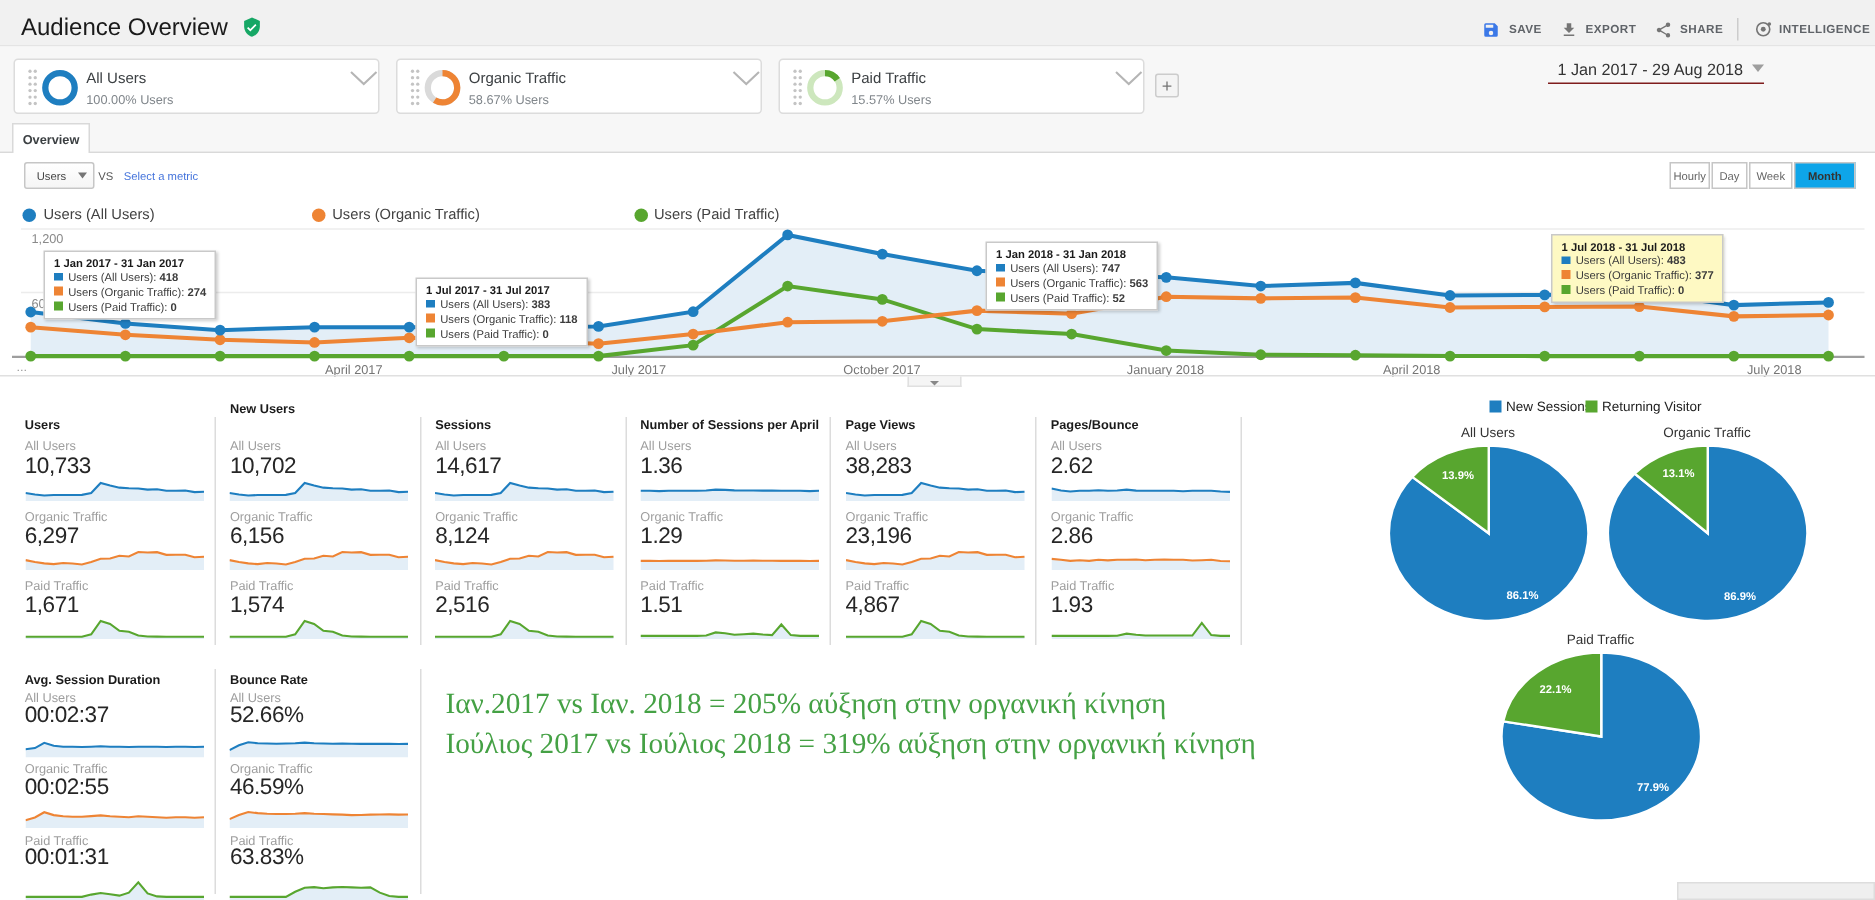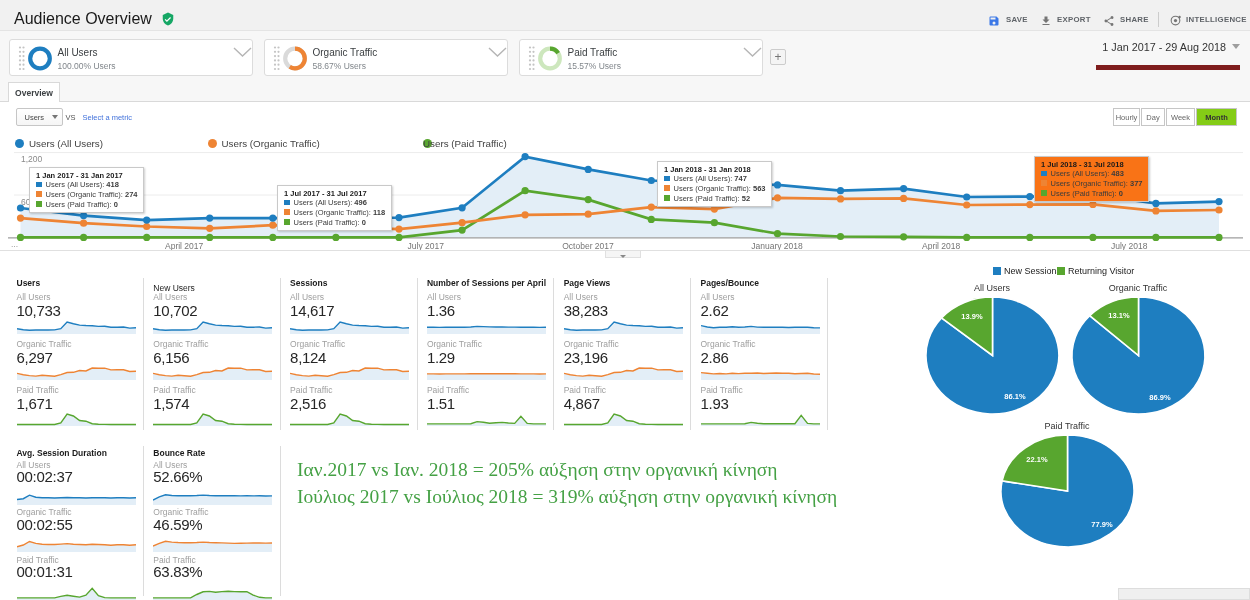--- a/index.html
+++ b/index.html
@@ -25,21 +25,21 @@
       <path fill="#757575" d="M18 16.08c-.76 0-1.44.3-1.96.77L8.91 12.7c.05-.23.09-.46.09-.7s-.04-.47-.09-.7l7.05-4.11c.54.5 1.25.81 2.04.81a3 3 0 1 0-3-3c0 .24.04.47.09.7L8.04 9.81A2.99 2.99 0 0 0 3 12a3 3 0 0 0 5.04 2.19l7.12 4.16c-.05.21-.08.43-.08.65a2.92 2.92 0 1 0 2.92-2.92z"></path>
     </svg></div>
 <div style="position:absolute;left:1120px;top:15px;font-size:7.8px;font-weight:bold;color:#5f6368;letter-spacing:0.3px;white-space:nowrap">SHARE</div>
 <div style="position:absolute;left:1158px;top:12px;width:1px;height:15px;background:#ccc"></div>
 <div style="position:absolute;left:1169px;top:13px;"><svg width="13" height="13" viewBox="0 0 24 24">
       <circle cx="12" cy="12" r="8" fill="none" stroke="#757575" stroke-width="2"></circle>
       <circle cx="12" cy="12" r="3" fill="#757575"></circle>
       <circle cx="19.5" cy="5.5" r="2.2" fill="#757575"></circle>
     </svg></div>
 <div style="position:absolute;left:1186px;top:15px;font-size:7.8px;font-weight:bold;color:#5f6368;letter-spacing:0.3px;white-space:nowrap">INTELLIGENCE</div>
-<div style="position:absolute;left:1096px;top:41px;width:144px;text-align:right;font-size:10.8px;color:#333;border-bottom:5px solid #7f1d1d;padding-bottom:12px;white-space:nowrap">1 Jan 2017 - 29 Aug 2018 &nbsp;<span style="display:inline-block;width:0;height:0;border-left:4px solid transparent;border-right:4px solid transparent;border-top:5px solid #9e9e9e;vertical-align:2px"></span></div>
+<div style="position:absolute;left:1032px;top:41px;width:144px;text-align:right;font-size:10.8px;color:#333;border-bottom:1px solid #7f1d1d;padding-bottom:2px;white-space:nowrap">1 Jan 2017 - 29 Aug 2018 &nbsp;<span style="display:inline-block;width:0;height:0;border-left:4px solid transparent;border-right:4px solid transparent;border-top:5px solid #9e9e9e;vertical-align:2px"></span></div>
 <div style="position:absolute;left:8px;top:82px;width:52px;height:19.5px;background:#fff;border:1px solid #d9d9d9;border-bottom:none;font-size:8.5px;font-weight:bold;color:#3c4043;text-align:center;line-height:20px;z-index:3">Overview</div>
 <div style="position:absolute;left:8.5px;top:39px;width:244px;height:36.5px;background:#fff;border:1px solid #dcdcdc;border-radius:3px">
 <svg width="242" height="35" style="position:absolute;left:0;top:0">
       <circle cx="10" cy="7.5" r="1.1" fill="#c4c4c4"></circle>
       <circle cx="13.5" cy="7.5" r="1.1" fill="#c4c4c4"></circle>
       <circle cx="10" cy="11.8" r="1.1" fill="#c4c4c4"></circle>
       <circle cx="13.5" cy="11.8" r="1.1" fill="#c4c4c4"></circle>
       <circle cx="10" cy="16.1" r="1.1" fill="#c4c4c4"></circle>
       <circle cx="13.5" cy="16.1" r="1.1" fill="#c4c4c4"></circle>
       <circle cx="10" cy="20.4" r="1.1" fill="#c4c4c4"></circle>
@@ -96,27 +96,27 @@
 <div style="position:absolute;left:48px;top:7px;font-size:10px;color:#3c4043">Paid Traffic</div>
 <div style="position:absolute;left:48px;top:20.5px;font-size:8.5px;color:#80868b">15.57% Users</div>
 </div>
 <div style="position:absolute;left:770px;top:49px;width:16px;height:16px;background:#f4f4f4;border:1px solid #ccc;border-radius:2px;text-align:center;line-height:15px;font-size:12px;color:#757575">+</div>
 <div style="position:absolute;left:15.5px;top:108px;width:47px;height:18px;background:linear-gradient(#fff,#f5f5f5);border:1px solid #c6c6c6;border-radius:2px;font-size:7.5px;color:#444;line-height:17px;padding-left:8px">Users <span style="display:inline-block;width:0;height:0;border-left:3.5px solid transparent;border-right:3.5px solid transparent;border-top:4px solid #757575;vertical-align:1px;margin-left:6px"></span></div>
 <div style="position:absolute;left:65.5px;top:112.5px;font-size:7.5px;font-weight:normal;color:#555">VS</div>
 <div style="position:absolute;left:82.5px;top:112.5px;font-size:7.5px;color:#4272db">Select a metric</div>
 <div style="position:absolute;left:1113px;top:108px;width:27px;height:17.5px;border:1px solid #c6c6c6;background:#fff;color:#666;font-size:7.5px;text-align:center;line-height:17px">Hourly</div>
 <div style="position:absolute;left:1141px;top:108px;width:24px;height:17.5px;border:1px solid #c6c6c6;background:#fff;color:#666;font-size:7.5px;text-align:center;line-height:17px">Day</div>
 <div style="position:absolute;left:1166px;top:108px;width:29px;height:17.5px;border:1px solid #c6c6c6;background:#fff;color:#666;font-size:7.5px;text-align:center;line-height:17px">Week</div>
-<div style="position:absolute;left:1196px;top:108px;width:41px;height:17.5px;border:1px solid #c6c6c6;background:#84cc16;color:#333;font-weight:bold;font-size:7.5px;text-align:center;line-height:17px">Month</div>
+<div style="position:absolute;left:1196px;top:108px;width:41px;height:17.5px;border:1px solid #c6c6c6;background:#0ea5e9;color:#333;font-weight:bold;font-size:7.5px;text-align:center;line-height:17px">Month</div>
 <div style="position:absolute;left:15px;top:139px;width:9px;height:9px;border-radius:50%;background:#1e7ec0"></div>
 <div style="position:absolute;left:29px;top:138px;font-size:9.8px;color:#424242">Users (All Users)</div>
 <div style="position:absolute;left:207.5px;top:139px;width:9px;height:9px;border-radius:50%;background:#ee8434"></div>
 <div style="position:absolute;left:221.5px;top:138px;font-size:9.8px;color:#424242">Users (Organic Traffic)</div>
 <div style="position:absolute;left:422.5px;top:139px;width:9px;height:9px;border-radius:50%;background:#58a62f"></div>
-<div style="position:absolute;left:423px;top:138px;font-size:9.8px;color:#424242">Users (Paid Traffic)</div>
+<div style="position:absolute;left:436px;top:138px;font-size:9.8px;color:#424242">Users (Paid Traffic)</div>
 <svg style="position:absolute;left:0;top:146px" width="1250" height="106">
 <line x1="14" y1="6.599999999999994" x2="1243" y2="6.599999999999994" stroke="#ececec" stroke-width="1"></line>
 <line x1="14" y1="49" x2="1243" y2="49" stroke="#ececec" stroke-width="1"></line>
 <path d="M20.5,62.0 L83.6,69.6 L146.7,74.1 L209.7,72.1 L272.8,72.1 L335.9,72.0 L399.0,71.6 L462.1,61.8 L525.1,10.6 L588.2,23.4 L651.3,34.5 L714.4,37.3 L777.5,38.9 L840.5,44.7 L903.6,42.6 L966.7,51.0 L1029.8,50.6 L1092.9,49.0 L1155.9,57.4 L1219.0,55.6 L1219.0,91.4 L20.5,91.4 Z" fill="#e3eef7"></path>
 <line x1="8" y1="91.9" x2="1243" y2="91.9" stroke="#9e9e9e" stroke-width="1.4"></line>
 <polyline points="20.5,91.4 83.6,91.4 146.7,91.4 209.7,91.4 272.8,91.4 335.9,91.4 399.0,91.4 462.1,84.1 525.1,44.7 588.2,53.6 651.3,73.4 714.4,76.7 777.5,87.7 840.5,90.5 903.6,90.8 966.7,91.4 1029.8,91.4 1092.9,91.4 1155.9,91.4 1219.0,91.4" fill="none" stroke="#58a62f" stroke-width="2.7"></polyline>
 <polyline points="20.5,72.1 83.6,77.2 146.7,80.5 209.7,82.3 272.8,79.2 335.9,80.9 399.0,83.1 462.1,76.7 525.1,68.8 588.2,68.2 651.3,61.1 714.4,63.1 777.5,51.8 840.5,52.9 903.6,52.4 966.7,59.0 1029.8,58.6 1092.9,58.4 1155.9,64.9 1219.0,64.0" fill="none" stroke="#ee8434" stroke-width="2.7"></polyline>
 <polyline points="20.5,62.0 83.6,69.6 146.7,74.1 209.7,72.1 272.8,72.1 335.9,72.0 399.0,71.6 462.1,61.8 525.1,10.6 588.2,23.4 651.3,34.5 714.4,37.3 777.5,38.9 840.5,44.7 903.6,42.6 966.7,51.0 1029.8,50.6 1092.9,49.0 1155.9,57.4 1219.0,55.6" fill="none" stroke="#1e7ec0" stroke-width="2.7"></polyline>
 <circle cx="20.5" cy="91.4" r="3.6" fill="#58a62f"></circle>
     <circle cx="83.6" cy="91.4" r="3.6" fill="#58a62f"></circle>
@@ -175,42 +175,42 @@
     <circle cx="903.6" cy="42.6" r="3.6" fill="#1e7ec0"></circle>
     <circle cx="966.7" cy="51.0" r="3.6" fill="#1e7ec0"></circle>
     <circle cx="1029.8" cy="50.6" r="3.6" fill="#1e7ec0"></circle>
     <circle cx="1092.9" cy="49.0" r="3.6" fill="#1e7ec0"></circle>
     <circle cx="1155.9" cy="57.4" r="3.6" fill="#1e7ec0"></circle>
     <circle cx="1219.0" cy="55.6" r="3.6" fill="#1e7ec0"></circle>
 </svg>
 <div style="position:absolute;left:21px;top:154px;font-size:8.5px;color:#8a8a8a">1,200</div>
 <div style="position:absolute;left:21px;top:196.5px;font-size:8.5px;color:#8a8a8a;z-index:1">600</div>
 <div style="position:absolute;left:11px;top:238.5px;font-size:8.5px;color:#9a9a9a">...</div>
-<div style="position:absolute;left:165px;top:240.5px;width:90px;text-align:left;font-size:8.5px;color:#757575">April 2017</div>
+<div style="position:absolute;left:165px;top:240.5px;width:90px;text-align:right;font-size:8.5px;color:#757575">April 2017</div>
 <div style="position:absolute;left:354px;top:240.5px;width:90px;text-align:right;font-size:8.5px;color:#757575">July 2017</div>
 <div style="position:absolute;left:543px;top:240.5px;width:90px;text-align:center;font-size:8.5px;color:#757575">October 2017</div>
 <div style="position:absolute;left:732px;top:240.5px;width:90px;text-align:center;font-size:8.5px;color:#757575">January 2018</div>
 <div style="position:absolute;left:922px;top:240.5px;width:90px;text-align:left;font-size:8.5px;color:#757575">April 2018</div>
-<div style="position:absolute;left:1111px;top:240.5px;width:90px;text-align:left;font-size:8.5px;color:#757575">July 2018</div>
+<div style="position:absolute;left:1111px;top:240.5px;width:90px;text-align:right;font-size:8.5px;color:#757575">July 2018</div>
 <div style="position:absolute;left:29px;top:167px;z-index:6;background:#fff;border:1px solid #c9c9c9;box-shadow:1px 1px 2px rgba(0,0,0,.2);padding:2.5px 6px;font-size:7.5px;line-height:9.7px;white-space:nowrap;color:#3c3c3c">
 <b style="color:#1a1a1a">1 Jan 2017 - 31 Jan 2017</b><br>
 <span style="display:inline-block;width:5.5px;height:5.5px;background:#1e7ec0;margin-right:4px"></span>Users (All Users): <b>418</b><br>
 <span style="display:inline-block;width:5.5px;height:5.5px;background:#ee8434;margin-right:4px"></span>Users (Organic Traffic): <b>274</b><br>
 <span style="display:inline-block;width:5.5px;height:5.5px;background:#58a62f;margin-right:4px"></span>Users (Paid Traffic): <b>0</b></div>
 <div style="position:absolute;left:277px;top:185px;z-index:6;background:#fff;border:1px solid #c9c9c9;box-shadow:1px 1px 2px rgba(0,0,0,.2);padding:2.5px 6px;font-size:7.5px;line-height:9.7px;white-space:nowrap;color:#3c3c3c">
 <b style="color:#1a1a1a">1 Jul 2017 - 31 Jul 2017</b><br>
-<span style="display:inline-block;width:5.5px;height:5.5px;background:#1e7ec0;margin-right:4px"></span>Users (All Users): <b>496</b><br>
+<span style="display:inline-block;width:5.5px;height:5.5px;background:#1e7ec0;margin-right:4px"></span>Users (All Users): <b>383</b><br>
 <span style="display:inline-block;width:5.5px;height:5.5px;background:#ee8434;margin-right:4px"></span>Users (Organic Traffic): <b>118</b><br>
 <span style="display:inline-block;width:5.5px;height:5.5px;background:#58a62f;margin-right:4px"></span>Users (Paid Traffic): <b>0</b></div>
 <div style="position:absolute;left:657px;top:161px;z-index:6;background:#fff;border:1px solid #c9c9c9;box-shadow:1px 1px 2px rgba(0,0,0,.2);padding:2.5px 6px;font-size:7.5px;line-height:9.7px;white-space:nowrap;color:#3c3c3c">
 <b style="color:#1a1a1a">1 Jan 2018 - 31 Jan 2018</b><br>
 <span style="display:inline-block;width:5.5px;height:5.5px;background:#1e7ec0;margin-right:4px"></span>Users (All Users): <b>747</b><br>
 <span style="display:inline-block;width:5.5px;height:5.5px;background:#ee8434;margin-right:4px"></span>Users (Organic Traffic): <b>563</b><br>
 <span style="display:inline-block;width:5.5px;height:5.5px;background:#58a62f;margin-right:4px"></span>Users (Paid Traffic): <b>52</b></div>
-<div style="position:absolute;left:1034px;top:156px;z-index:6;background:#f97316;border:1px solid #c9c9c9;box-shadow:1px 1px 2px rgba(0,0,0,.2);padding:2.5px 6px;font-size:7.5px;line-height:9.7px;white-space:nowrap;color:#3c3c3c">
+<div style="position:absolute;left:1034px;top:156px;z-index:6;background:#fef9c3;border:1px solid #c9c9c9;box-shadow:1px 1px 2px rgba(0,0,0,.2);padding:2.5px 6px;font-size:7.5px;line-height:9.7px;white-space:nowrap;color:#3c3c3c">
 <b style="color:#1a1a1a">1 Jul 2018 - 31 Jul 2018</b><br>
 <span style="display:inline-block;width:5.5px;height:5.5px;background:#1e7ec0;margin-right:4px"></span>Users (All Users): <b>483</b><br>
 <span style="display:inline-block;width:5.5px;height:5.5px;background:#ee8434;margin-right:4px"></span>Users (Organic Traffic): <b>377</b><br>
 <span style="display:inline-block;width:5.5px;height:5.5px;background:#58a62f;margin-right:4px"></span>Users (Paid Traffic): <b>0</b></div>
 <div style="position:absolute;left:0;top:250px;width:1250px;height:1px;background:#e0e0e0"></div>
 <div style="position:absolute;left:605px;top:250.5px;width:36px;height:7px;background:#f5f5f5;border:1px solid #e0e0e0;border-top:none;text-align:center;line-height:4px"><span style="display:inline-block;width:0;height:0;border-left:3.5px solid transparent;border-right:3.5px solid transparent;border-top:3.5px solid #888"></span></div>
 <div style="position:absolute;left:16.5px;top:277.5px;font-size:8.5px;font-weight:bold;color:#1b1b1b;white-space:nowrap">Users</div>
 <div style="position:absolute;left:16.5px;top:292.3px;font-size:8.5px;color:#9e9e9e">All Users</div>
 <div style="position:absolute;left:16.5px;top:304.3px;font-size:15px;letter-spacing:-0.3px;color:#262626;line-height:13px">10,733</div>
 <svg style="position:absolute;left:16.5px;top:319.8px" width="120" height="14">
@@ -222,21 +222,21 @@
 <svg style="position:absolute;left:16.5px;top:366.1px" width="120" height="14">
     <path d="M0.0,7.4 L6.3,8.7 L12.5,9.6 L18.8,10.1 L25.1,9.3 L31.3,9.7 L37.6,10.3 L43.8,8.6 L50.1,6.5 L56.4,6.3 L62.6,4.5 L68.9,5.0 L75.2,2.0 L81.4,2.3 L87.7,2.1 L93.9,3.9 L100.2,3.8 L106.5,3.8 L112.7,5.5 L119.0,5.2 L119.0,14 L0,14 Z" fill="#e3eef7"></path>
     <polyline points="0.0,7.4 6.3,8.7 12.5,9.6 18.8,10.1 25.1,9.3 31.3,9.7 37.6,10.3 43.8,8.6 50.1,6.5 56.4,6.3 62.6,4.5 68.9,5.0 75.2,2.0 81.4,2.3 87.7,2.1 93.9,3.9 100.2,3.8 106.5,3.8 112.7,5.5 119.0,5.2" fill="none" stroke="#ee8434" stroke-width="1.4"></polyline>
   </svg>
 <div style="position:absolute;left:16.5px;top:384.9px;font-size:8.5px;color:#9e9e9e">Paid Traffic</div>
 <div style="position:absolute;left:16.5px;top:396.9px;font-size:15px;letter-spacing:-0.3px;color:#262626;line-height:13px">1,671</div>
 <svg style="position:absolute;left:16.5px;top:412.4px" width="120" height="14">
     <path d="M0.0,12.5 L6.3,12.5 L12.5,12.5 L18.8,12.5 L25.1,12.5 L31.3,12.5 L37.6,12.5 L43.8,10.9 L50.1,2.0 L56.4,4.0 L62.6,8.5 L68.9,9.2 L75.2,11.7 L81.4,12.3 L87.7,12.4 L93.9,12.5 L100.2,12.5 L106.5,12.5 L112.7,12.5 L119.0,12.5 L119.0,14 L0,14 Z" fill="#e3eef7"></path>
     <polyline points="0.0,12.5 6.3,12.5 12.5,12.5 18.8,12.5 25.1,12.5 31.3,12.5 37.6,12.5 43.8,10.9 50.1,2.0 56.4,4.0 62.6,8.5 68.9,9.2 75.2,11.7 81.4,12.3 87.7,12.4 93.9,12.5 100.2,12.5 106.5,12.5 112.7,12.5 119.0,12.5" fill="none" stroke="#58a62f" stroke-width="1.4"></polyline>
   </svg>
-<div style="position:absolute;left:153.3px;top:283px;font-size:8.5px;font-weight:normal;color:#1b1b1b;white-space:nowrap">New Users</div>
+<div style="position:absolute;left:153.3px;top:267px;font-size:8.5px;font-weight:bold;color:#1b1b1b;white-space:nowrap">New Users</div>
 <div style="position:absolute;left:153.3px;top:292.3px;font-size:8.5px;color:#9e9e9e">All Users</div>
 <div style="position:absolute;left:153.3px;top:304.3px;font-size:15px;letter-spacing:-0.3px;color:#262626;line-height:13px">10,702</div>
 <svg style="position:absolute;left:153.3px;top:319.8px" width="120" height="14">
     <path d="M0.0,8.7 L6.3,9.7 L12.5,10.3 L18.8,10.0 L25.1,10.0 L31.3,10.0 L37.6,9.9 L43.8,8.7 L50.1,2.0 L56.4,3.7 L62.6,5.1 L68.9,5.5 L75.2,5.7 L81.4,6.4 L87.7,6.2 L93.9,7.2 L100.2,7.2 L106.5,7.0 L112.7,8.1 L119.0,7.8 L119.0,14 L0,14 Z" fill="#e3eef7"></path>
     <polyline points="0.0,8.7 6.3,9.7 12.5,10.3 18.8,10.0 25.1,10.0 31.3,10.0 37.6,9.9 43.8,8.7 50.1,2.0 56.4,3.7 62.6,5.1 68.9,5.5 75.2,5.7 81.4,6.4 87.7,6.2 93.9,7.2 100.2,7.2 106.5,7.0 112.7,8.1 119.0,7.8" fill="none" stroke="#1e7ec0" stroke-width="1.4"></polyline>
   </svg>
 <div style="position:absolute;left:153.3px;top:338.6px;font-size:8.5px;color:#9e9e9e">Organic Traffic</div>
 <div style="position:absolute;left:153.3px;top:350.6px;font-size:15px;letter-spacing:-0.3px;color:#262626;line-height:13px">6,156</div>
 <svg style="position:absolute;left:153.3px;top:366.1px" width="120" height="14">
     <path d="M0.0,7.4 L6.3,8.7 L12.5,9.6 L18.8,10.1 L25.1,9.3 L31.3,9.7 L37.6,10.3 L43.8,8.6 L50.1,6.5 L56.4,6.3 L62.6,4.5 L68.9,5.0 L75.2,2.0 L81.4,2.3 L87.7,2.1 L93.9,3.9 L100.2,3.8 L106.5,3.8 L112.7,5.5 L119.0,5.2 L119.0,14 L0,14 Z" fill="#e3eef7"></path>

